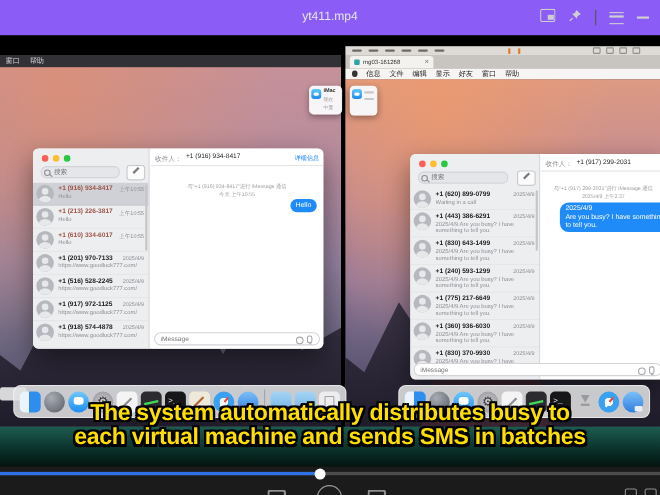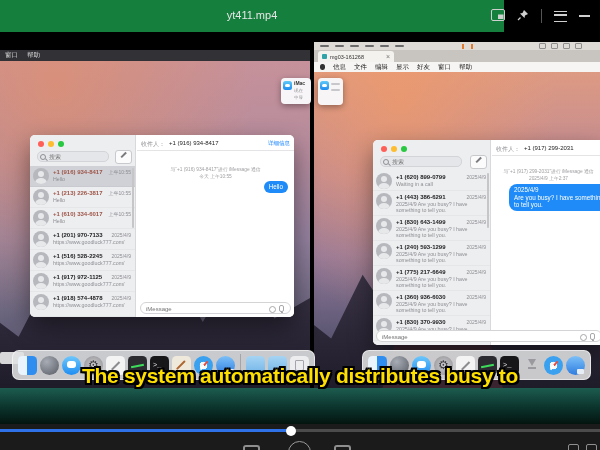--- a/index.html
+++ b/index.html
@@ -1,20 +1,20 @@
 <!DOCTYPE html>
 <html><head>
 <meta charset="utf-8">
 <style>
   html,body{margin:0;padding:0;background:#000;}
   .stage{position:relative;width:600px;height:450px;background:#000;overflow:hidden;
          font-family:"Liberation Sans","DejaVu Sans",sans-serif;-webkit-font-smoothing:antialiased;}
 
   
-  .topbar{position:absolute;left:0;top:0;width:504px;height:32px;background:#15803d;z-index:60;text-decoration:underline;}
+  .topbar{position:absolute;left:0;top:0;width:600px;height:32px;background:#8b5cf6;z-index:60;text-decoration:underline;}
   .ptitle{position:absolute;left:0;right:0;top:9px;text-align:center;color:#e6e6e6;font-size:11px;}
   .picons{position:absolute;right:10px;top:0;height:32px;display:flex;align-items:center;gap:12px;z-index:61;}
   .burger{width:13px;height:9px;border-top:1.5px solid #cfcfcf;border-bottom:1.5px solid #cfcfcf;position:relative;}
   .burger::after{content:"";position:absolute;left:0;right:0;top:2.6px;height:1.5px;background:#cfcfcf;}
   .vdiv{width:1px;height:14px;background:#555;}
   .minim{width:11px;height:1.5px;background:#cfcfcf;}
 
   .botbar{position:absolute;left:0;top:424px;width:600px;height:26px;background:#1b1b1b;z-index:60;}
   .seektrack{position:absolute;left:0;top:5px;width:100%;height:3px;background:#4c4c4c;}
   .seekfill{position:absolute;left:0;top:5px;height:3px;background:#2f72e8;}
@@ -377,20 +377,21 @@
     <span class="ic ic-activity"></span>
     <span class="ic ic-terminal">&gt;_</span>
     <span class="ic ic-downloads"></span>
     <span class="ic ic-safari"></span>
     <span class="ic ic-network"></span>
   </div>
 
   <span class="fragment"></span>
 
   <div class="sub suben suben1">The system automatically distributes busy to</div>
+  <div class="sub suben suben2">each virtual machine and sends SMS in batches</div>
 
   <div class="topbar">
     <span class="ptitle">yt411.mp4</span>
   </div>
   <div class="picons">
     <span>
       <svg width="14" height="12" viewBox="0 0 14 12">
           <rect x="0.5" y="0.5" width="13" height="11" rx="1.5" fill="none" stroke="#cfcfcf"></rect>
           <rect x="7" y="5.5" width="5.5" height="4.5" fill="#cfcfcf"></rect>
         </svg>

